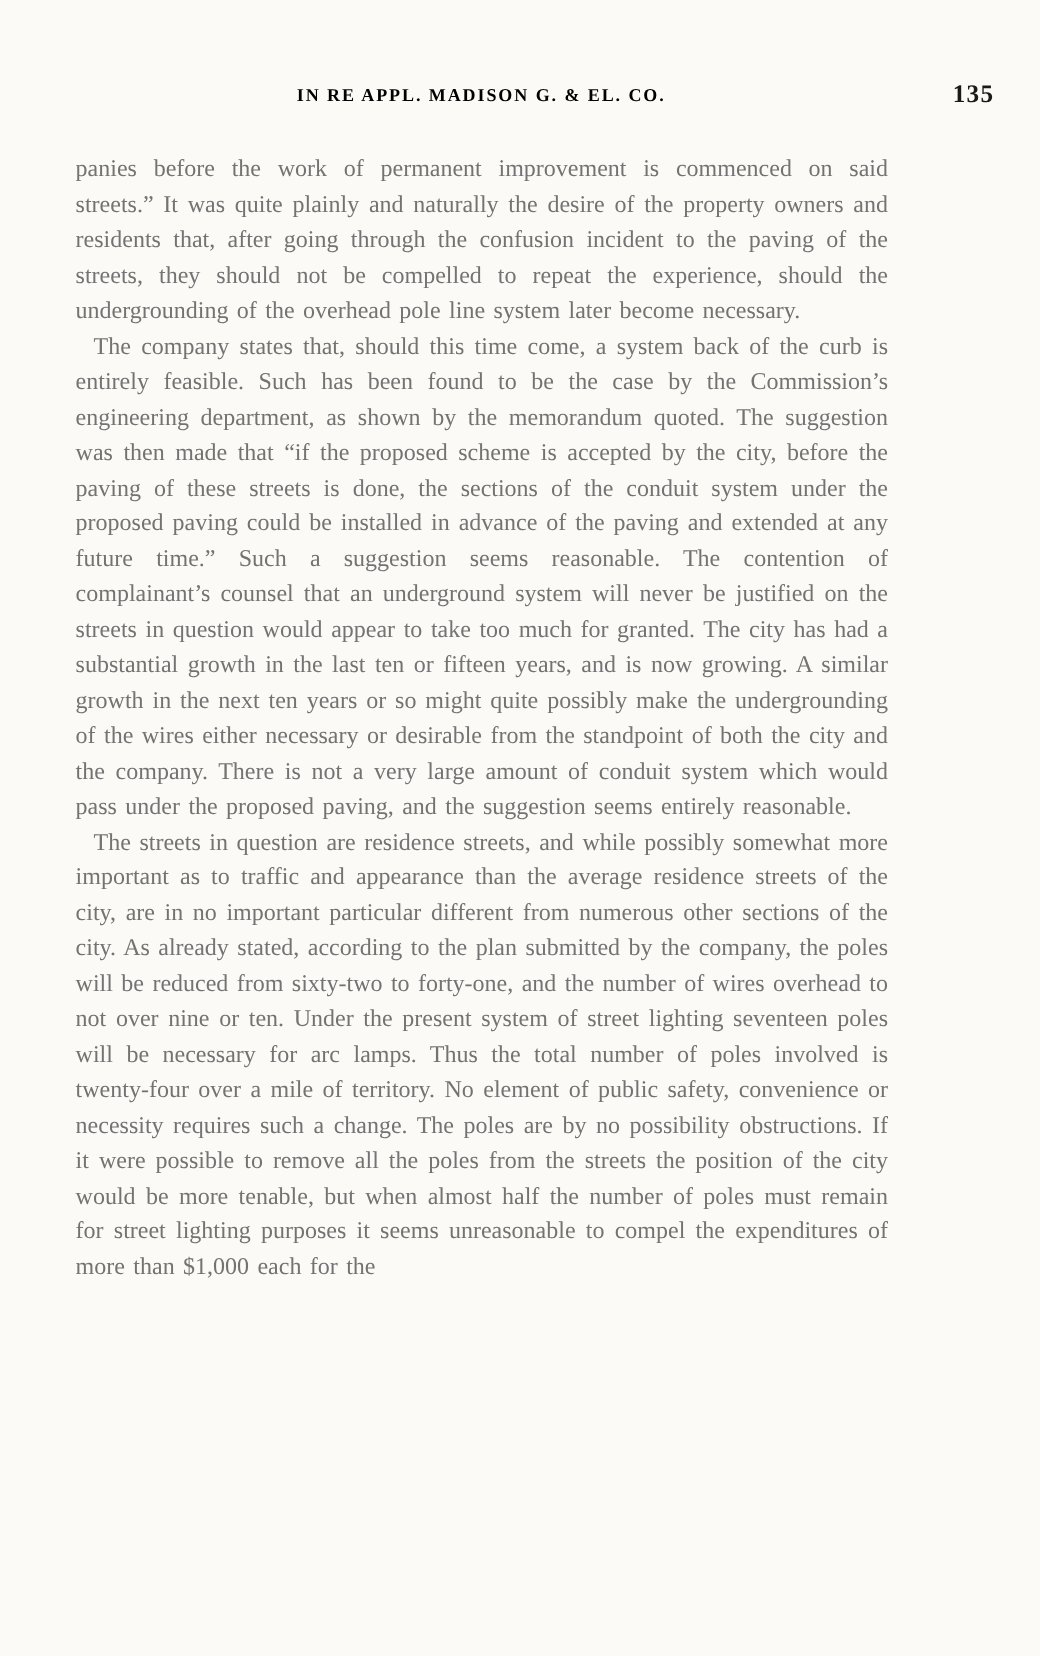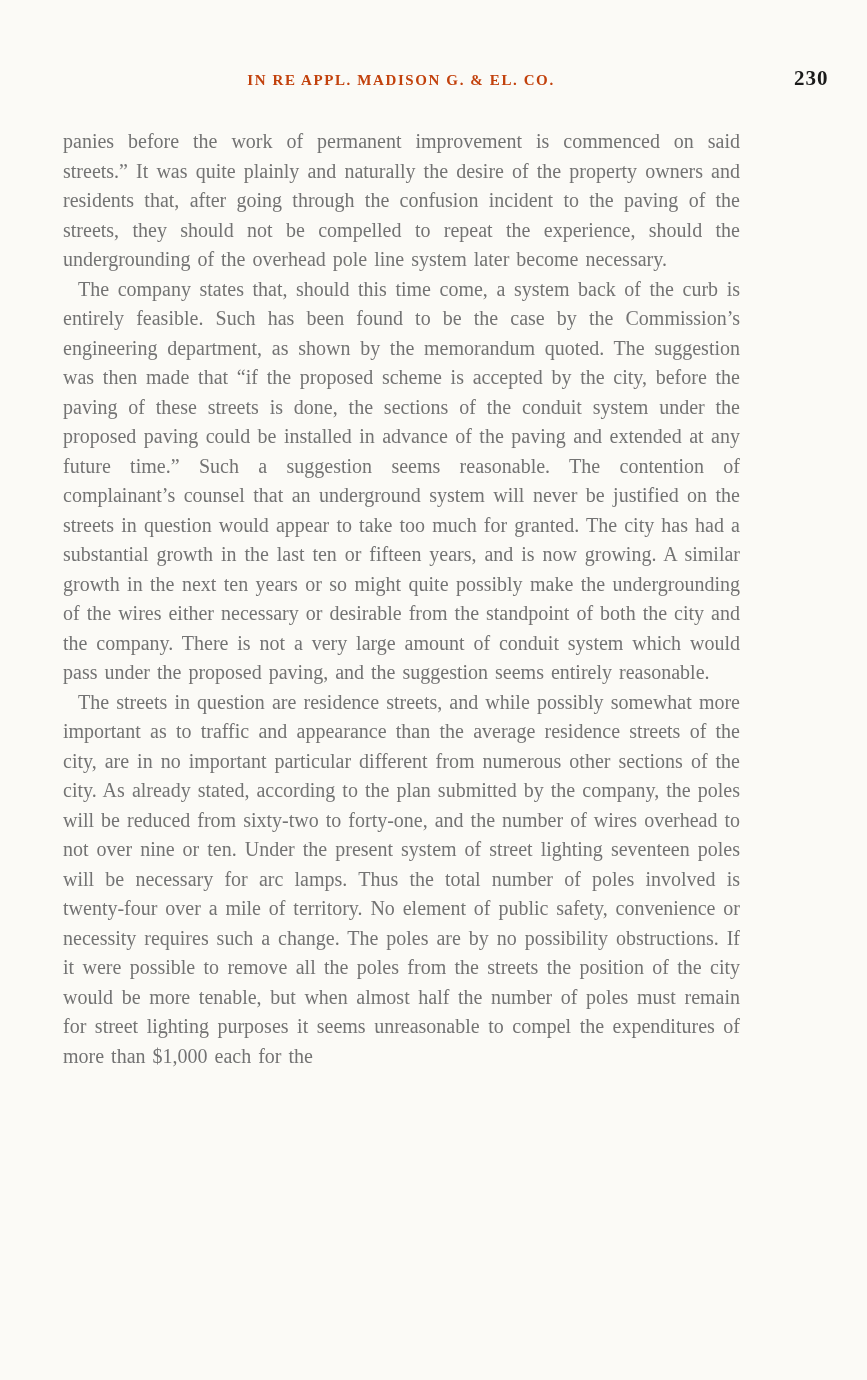--- a/index.html
+++ b/index.html
@@ -19,21 +19,21 @@
     }
     .running-head {
       position: absolute;
       top: 72px;
       left: 63px;
       width: 676px;
       text-align: center;
       font-size: 15px;
       font-weight: 700;
       letter-spacing: 1.6px;
-      color: #c2410c;
+      color: #000000;
       white-space: nowrap;
     }
     .folio {
       position: absolute;
       top: 66px;
       left: 794px;
       font-size: 21px;
       font-weight: 700;
       letter-spacing: 1px;
       color: #1a1a1a;
@@ -56,19 +56,19 @@
     }
     .body-text p.no-indent {
       text-indent: 0;
     }
   </style>
 </head>
 <body>
 
 <div class="page">
   <div class="running-head">IN RE APPL. MADISON G. &amp; EL. CO.</div>
-  <div class="folio">230</div>
+  <div class="folio">135</div>
   <div class="body-text">
     <p class="no-indent">panies before the work of permanent improvement is commenced on said streets.” It was quite plainly and naturally the desire of the property owners and residents that, after going through the confusion incident to the paving of the streets, they should not be compelled to repeat the experience, should the undergrounding of the overhead pole line system later become necessary.</p>
     <p>The company states that, should this time come, a system back of the curb is entirely feasible. Such has been found to be the case by the Commission’s engineering department, as shown by the memorandum quoted. The suggestion was then made that “if the proposed scheme is accepted by the city, before the paving of these streets is done, the sections of the conduit system under the proposed paving could be installed in advance of the paving and extended at any future time.” Such a suggestion seems reasonable. The contention of complainant’s counsel that an underground system will never be justified on the streets in question would appear to take too much for granted. The city has had a substantial growth in the last ten or fifteen years, and is now growing. A similar growth in the next ten years or so might quite possibly make the undergrounding of the wires either necessary or desirable from the standpoint of both the city and the company. There is not a very large amount of conduit system which would pass under the proposed paving, and the suggestion seems entirely reasonable.</p>
     <p>The streets in question are residence streets, and while possibly somewhat more important as to traffic and appearance than the average residence streets of the city, are in no important particular different from numerous other sections of the city. As already stated, according to the plan submitted by the company, the poles will be reduced from sixty-two to forty-one, and the number of wires overhead to not over nine or ten. Under the present system of street lighting seventeen poles will be necessary for arc lamps. Thus the total number of poles involved is twenty-four over a mile of territory. No element of public safety, convenience or necessity requires such a change. The poles are by no possibility obstructions. If it were possible to remove all the poles from the streets the position of the city would be more tenable, but when almost half the number of poles must remain for street lighting purposes it seems unreasonable to compel the expenditures of more than $1,000 each for the</p>
   </div>
 </div>
 
 </body></html>

